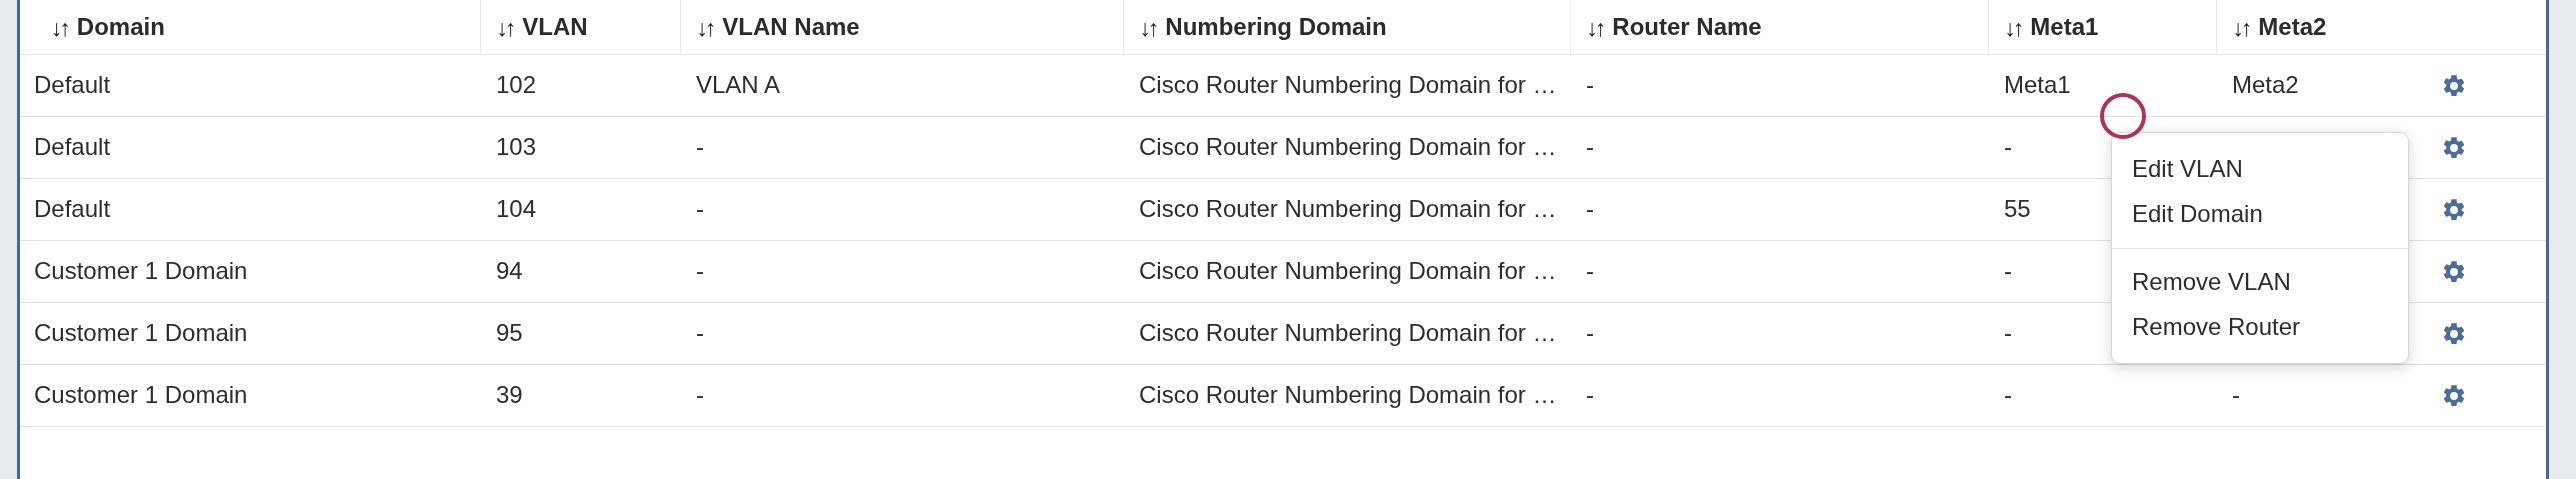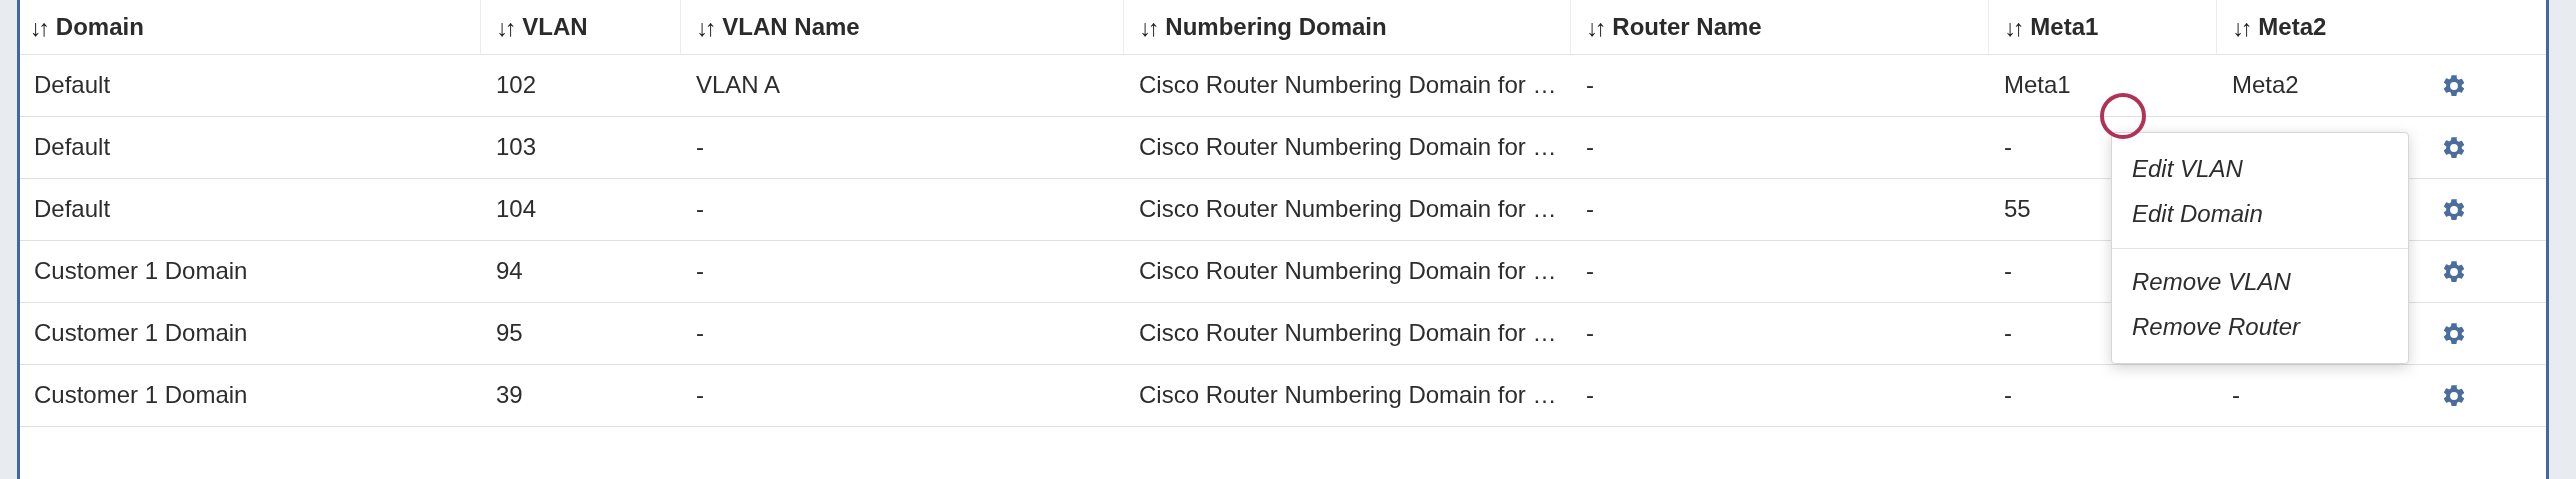--- a/index.html
+++ b/index.html
@@ -69,21 +69,21 @@
     font-weight: bold;
     color: #2b2b2b;
     background: #ffffff;
     border-bottom: 1.9px solid #e3e3e3;
     white-space: nowrap;
     box-sizing: border-box;
   }
   #vlan-table thead th.has-divider {
     border-left: 1.9px solid #ececec;
   }
-  #vlan-table thead th.th-domain { padding-left: 10px; }
+  #vlan-table thead th.th-domain { padding-left: 31px; }
   #vlan-table thead th.th-actions { border-left: none; }
 
   .sort-icon {
     display: inline-block;
     font-size: 23px;
     font-weight: bold;
     letter-spacing: -2.9px;
     margin-right: 8.6px;
     color: #1d1d1d;
     line-height: 1;
@@ -122,26 +122,25 @@
   .gear-icon svg { display: block; width: 26px; height: 26px; }
 
   
   #context-menu {
     position: absolute;
     left: 2111px;
     top: 132px;
     width: 298px;
     background: #ffffff;
     border: 1px solid #d6d6d6;
-    border-radius: 4px;
+    border-radius: 9px;
     box-shadow: 0 3.8px 13.3px rgba(0,0,0,0.17);
     padding: 13.3px 0 13.3px 0;
     z-index: 40;
     box-sizing: border-box;
-    font-style: italic;
   }
   .menu-item {
     display: block;
     padding: 6.7px 0 6.7px 20px;
     font-size: 24px;
     color: #2d2d2d;
     line-height: 1.32;
     white-space: nowrap;
     cursor: pointer;
   }

